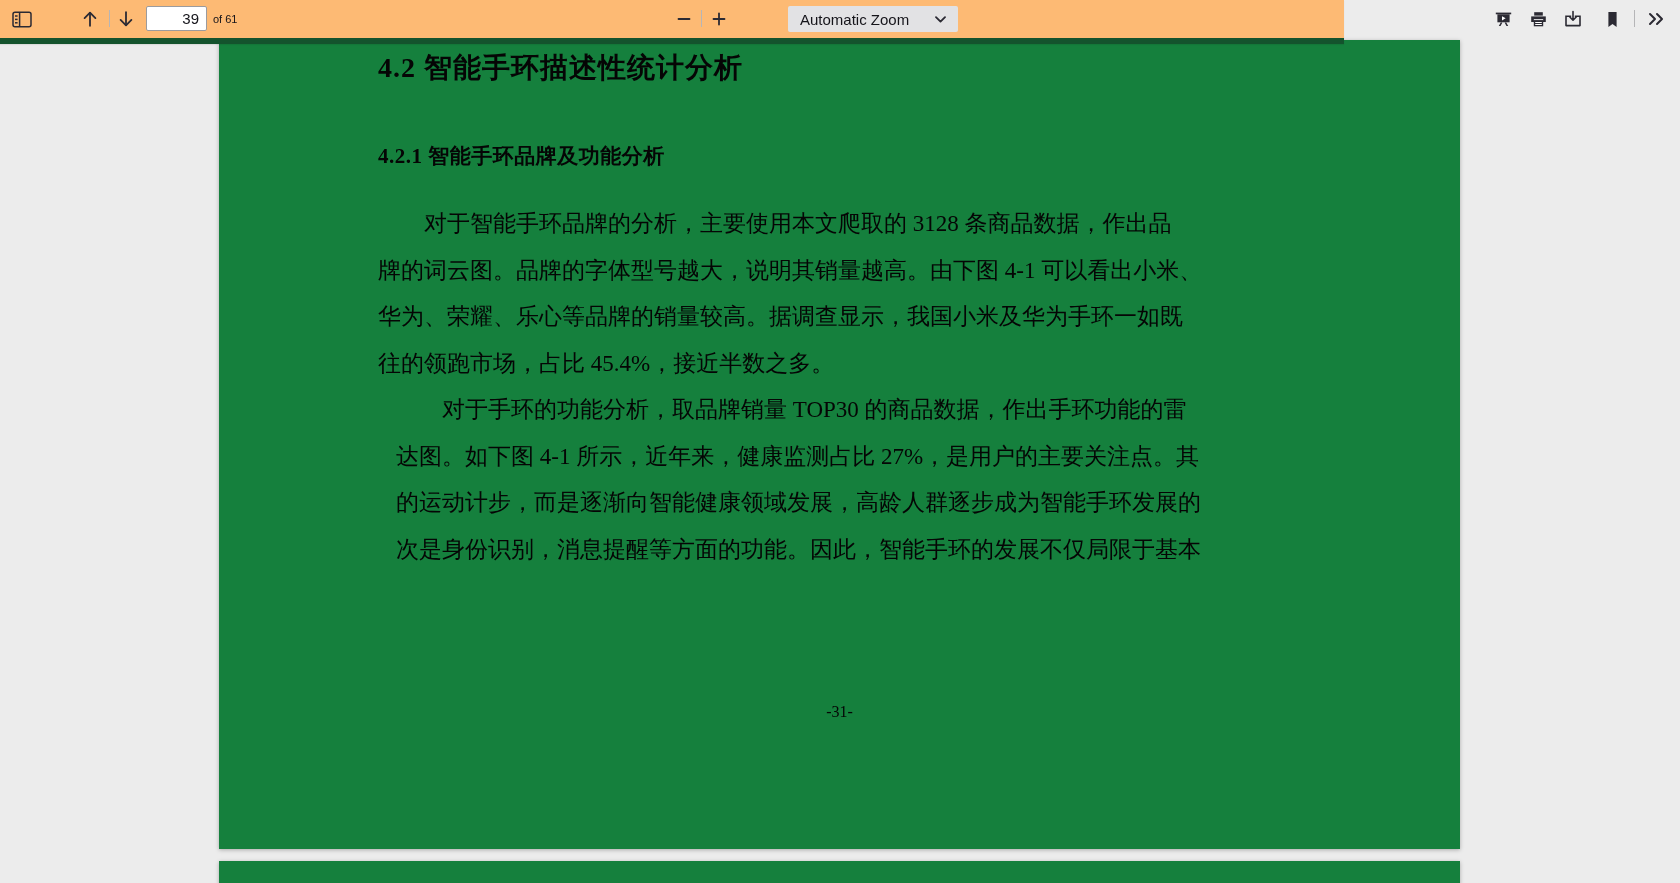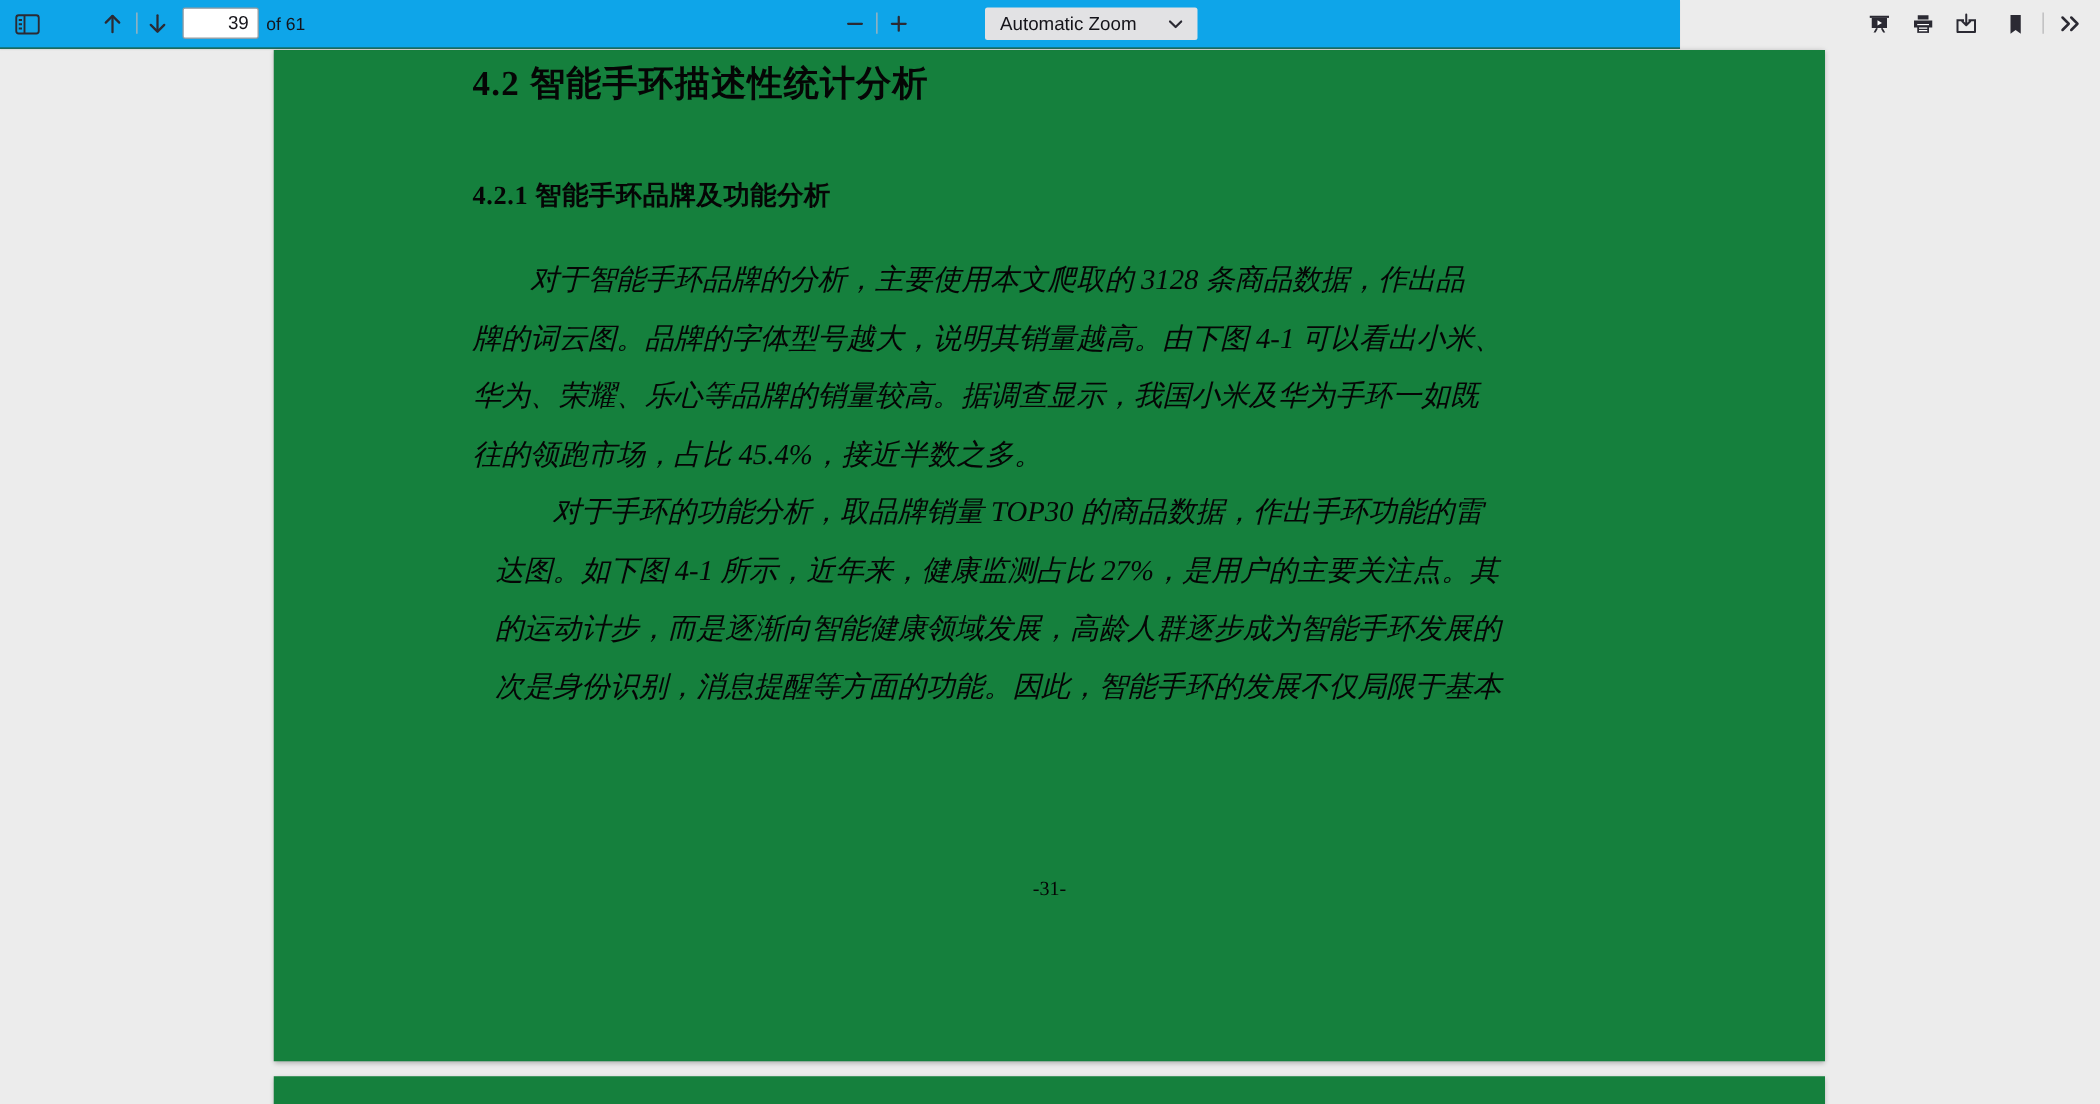--- a/index.html
+++ b/index.html
@@ -1,48 +1,48 @@
 <!DOCTYPE html>
 <html><head>
 <meta charset="utf-8">
 <style>
   html,body{margin:0;padding:0;width:1680px;height:883px;overflow:hidden;
     background:#ececec;font-family:"Liberation Sans",sans-serif;}
 
   
   .toolbar{position:absolute;top:0;left:0;width:1344px;height:38px;
-    background:#0ea5e9;border-bottom:1px solid #14532d;
+    background:#fdba74;border-bottom:6px solid #14532d;
     box-shadow:0 1px 1px rgba(0,0,0,.07);z-index:20;}
   .tb-btn{position:absolute;top:5px;width:28px;height:28px;border:none;background:transparent;
     display:flex;align-items:center;justify-content:center;border-radius:2px;padding:0;color:#2b2a33;cursor:default;}
   .tb-sep{position:absolute;top:10px;width:1px;height:17px;background:#b5b5b7;}
   .page-input{position:absolute;left:146px;top:6px;width:50px;height:23px;border:1px solid #9b9b9e;
     border-radius:2px;background:#fff;text-align:right;padding:0 7px 0 2px;font-size:15px;
     font-family:"Liberation Sans",sans-serif;color:#15141a;}
-  .of-label{position:absolute;left:213px;top:0;height:38px;line-height:38px;font-size:14px;color:#15141a;}
+  .of-label{position:absolute;left:213px;top:0;height:38px;line-height:38px;font-size:11px;color:#15141a;}
   .zoom-select{position:absolute;left:788px;top:6px;width:146px;height:26px;background:#e2e2e4;
     border-radius:2px;display:flex;align-items:center;justify-content:space-between;
     padding:0 12px;font-size:15px;color:#15141a;cursor:default;}
   .zoom-select .chev{margin-left:14px;display:flex;align-items:center;}
 
   
   .pdf-page{position:absolute;left:219px;width:1241px;background:#15803d;
     box-shadow:0 1px 4px rgba(0,0,0,.28);overflow:hidden;}
   .page-1{top:40px;height:809px;}
   .page-2{top:861px;height:60px;}
 
   .doc{font-family:"Liberation Serif","DejaVu Serif",serif;color:#050505;}
   .doc-heading{position:absolute;left:159px;top:10px;font-size:28px;font-weight:bold;
     line-height:36px;letter-spacing:1px;}
   .doc-subheading{position:absolute;left:159px;top:101px;font-size:21px;font-weight:bold;
     line-height:30px;letter-spacing:.5px;}
   .para{position:absolute;left:159px;width:845px;font-size:23px;}
   .para-1{top:168px;}
   .para-2{top:354px;margin-left:18px;}
-  .para .line{height:46.5px;line-height:32px;white-space:nowrap;font-style:italic;}
+  .para .line{height:46.5px;line-height:32px;white-space:nowrap;}
   .para .line:first-child{text-indent:46px;}
   .doc-footer{position:absolute;left:0;top:663px;width:100%;text-align:center;font-size:16px;}
 
   svg{display:block;}
 </style>
 </head>
 <body>
 
 <div class="toolbar">
 

